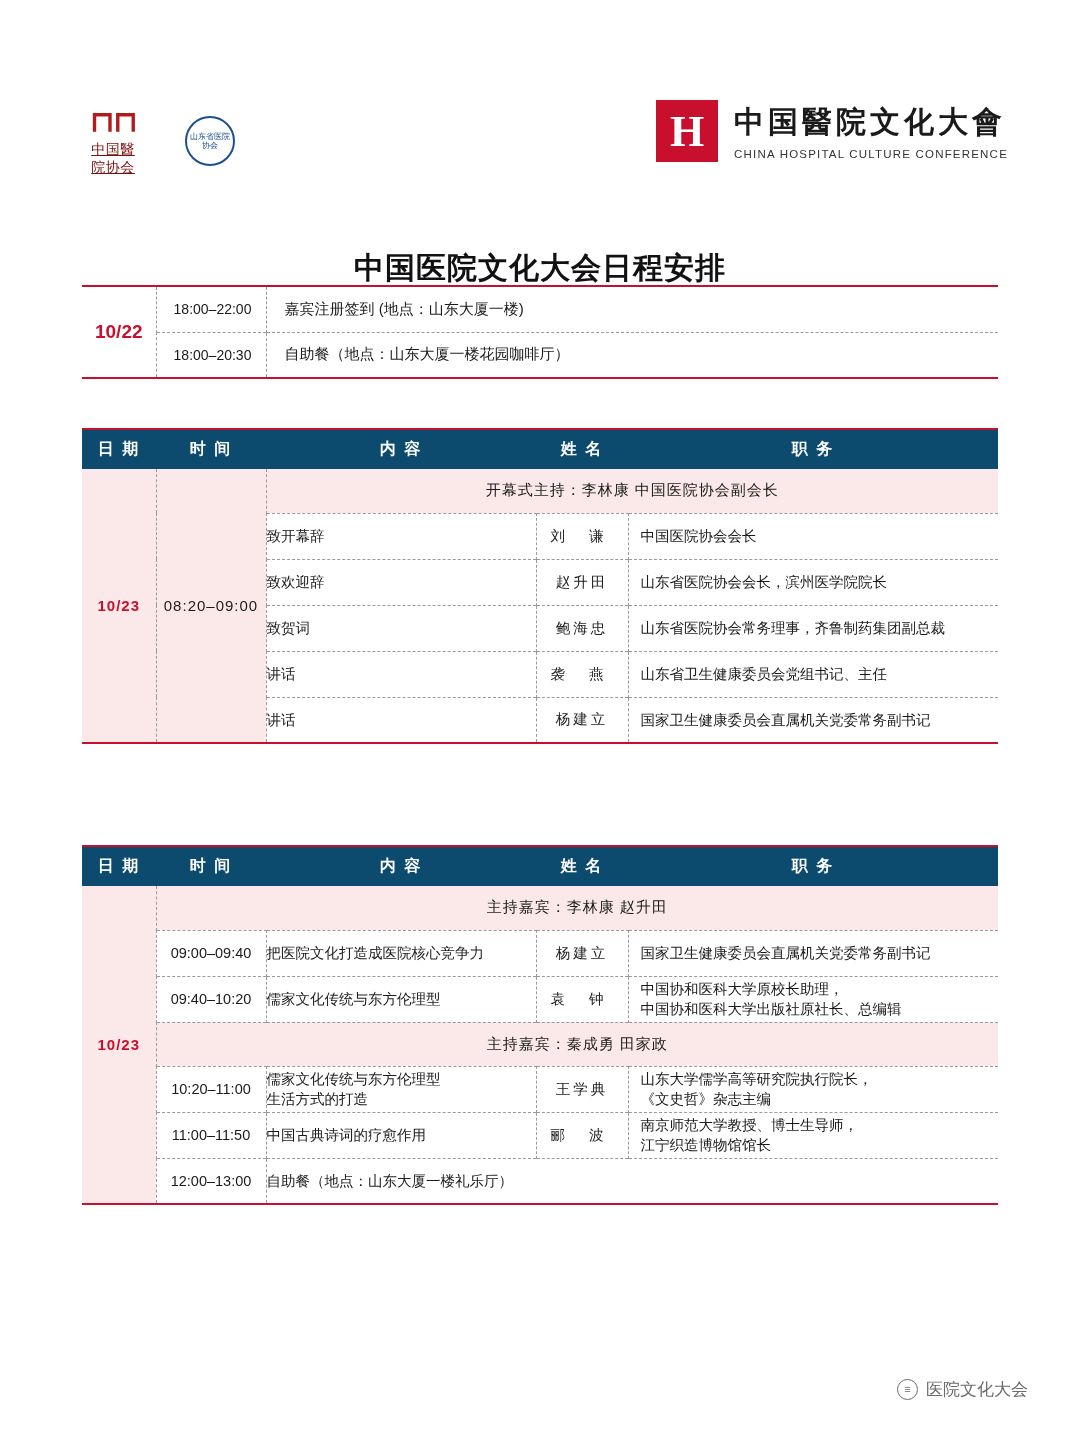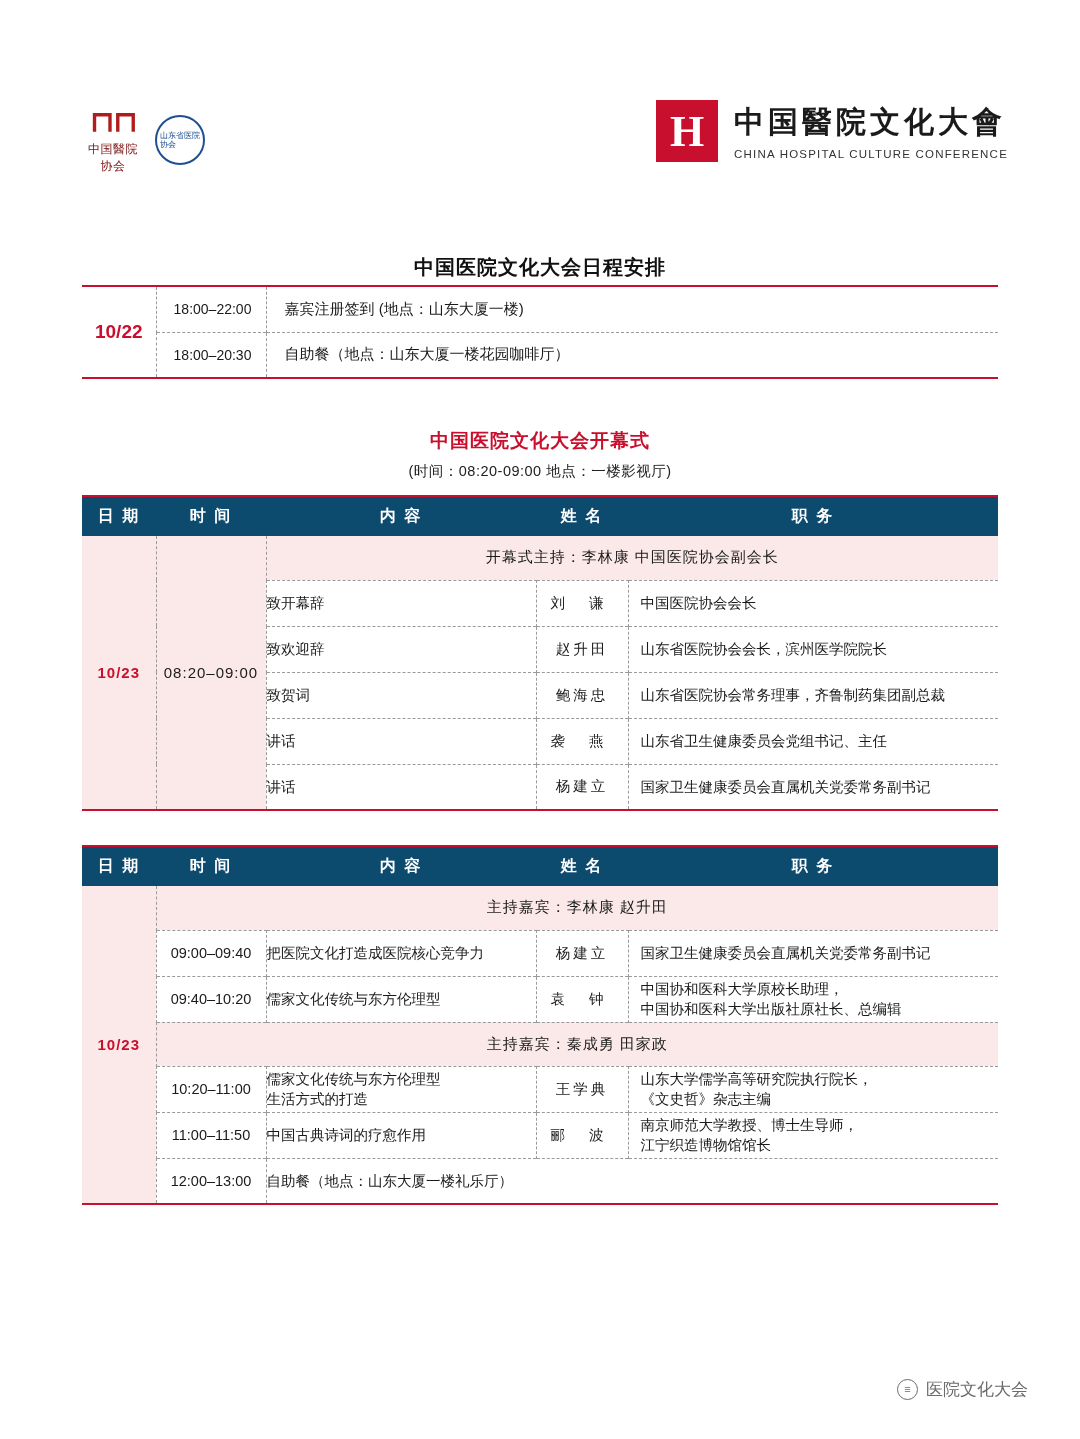--- a/index.html
+++ b/index.html
@@ -15,43 +15,44 @@
   .page { position:relative; width:1080px; height:1439px; }
 
   
   .header { position:absolute; top:100px; left:0; width:1080px; height:90px; }
   .logo-left { position:absolute; left:85px; top:5px; display:flex; align-items:center; gap:14px; }
   .logo-cha { width:56px; text-align:center; }
   .logo-cha .mark {
     font-size:30px; color:#b01c1c; font-weight:bold; letter-spacing:-2px;
     font-family:"DejaVu Serif", serif; line-height:34px;
   }
-  .logo-cha .cn { font-size:12px; color:#7a1010; letter-spacing:0.5px; margin-top:2px; }
+  .logo-cha .cn { font-size:14px; color:#7a1010; letter-spacing:0.5px; margin-top:2px;text-decoration:underline; }
   .logo-circle {
     width:50px; height:50px; border-radius:50%;
     border:2px solid #1d4f91; display:flex; align-items:center; justify-content:center;
-    color:#1d4f91; font-size:8px; line-height:9px; padding:3px;
+    color:#1d4f91; font-size:8px; text-align:center; line-height:9px; padding:3px;
     background:#fff;
+    margin-left:30px;
   }
   .logo-right { position:absolute; right:72px; top:0px; display:flex; align-items:center; gap:16px; }
   .h-mark {
     width:62px; height:62px; background:#c8102e; color:#fff;
     font-size:44px; font-weight:bold; display:flex; align-items:center; justify-content:center;
     font-family:"Liberation Serif", serif;
   }
   .h-text .cn {
     font-size:30px; font-weight:bold; color:#1a1a1a; letter-spacing:4px;
     font-family:"DejaVu Serif", serif;
   }
   .h-text .en { font-size:11.5px; color:#333; letter-spacing:1.2px; margin-top:5px; }
 
   
   .doc-title {
-    position:absolute; top:254px; left:0; width:1080px; text-align:center;
-    font-size:20px; font-weight:bold; letter-spacing:1px; color:#111;
+    position:absolute; top:248px; left:0; width:1080px; text-align:center;
+    font-size:30px; font-weight:bold; letter-spacing:1px; color:#111;
   }
   .section-title { text-align:center; font-size:19px; font-weight:bold; color:#c8102e; letter-spacing:1px; }
   .section-sub { text-align:center; font-size:14.5px; color:#222; margin-top:8px; letter-spacing:0.5px; }
 
   
   .block1 { position:absolute; top:285px; left:82px; width:916px; }
   .b1 { width:100%; border-collapse:collapse; table-layout:fixed;
         border-top:2.5px solid #c8102e; border-bottom:2.5px solid #c8102e; }
   .b1 td { height:46px; vertical-align:middle; font-size:15px; }
   .b1 .date {
@@ -131,24 +132,20 @@
       </tr>
       <tr class="sep">
         <td class="time">18:00–20:30</td>
         <td class="desc">自助餐（地点：山东大厦一楼花园咖啡厅）</td>
       </tr>
     </tbody>
       </table>
   </div>
 
   <div class="block2">
-    <div class="sec-head">
-      <div class="section-title">中国医院文化大会开幕式</div>
-      <div class="section-sub">(时间：08:20-09:00  地点：一楼影视厅)</div>
-    </div>
     <table class="grid">
       <thead>
         <tr>
           <th style="width:74px">日 期</th>
           <th style="width:110px">时 间</th>
           <th style="width:270px">内 容</th>
           <th style="width:92px">姓 名</th>
           <th>职 务</th>
         </tr>
       </thead>

